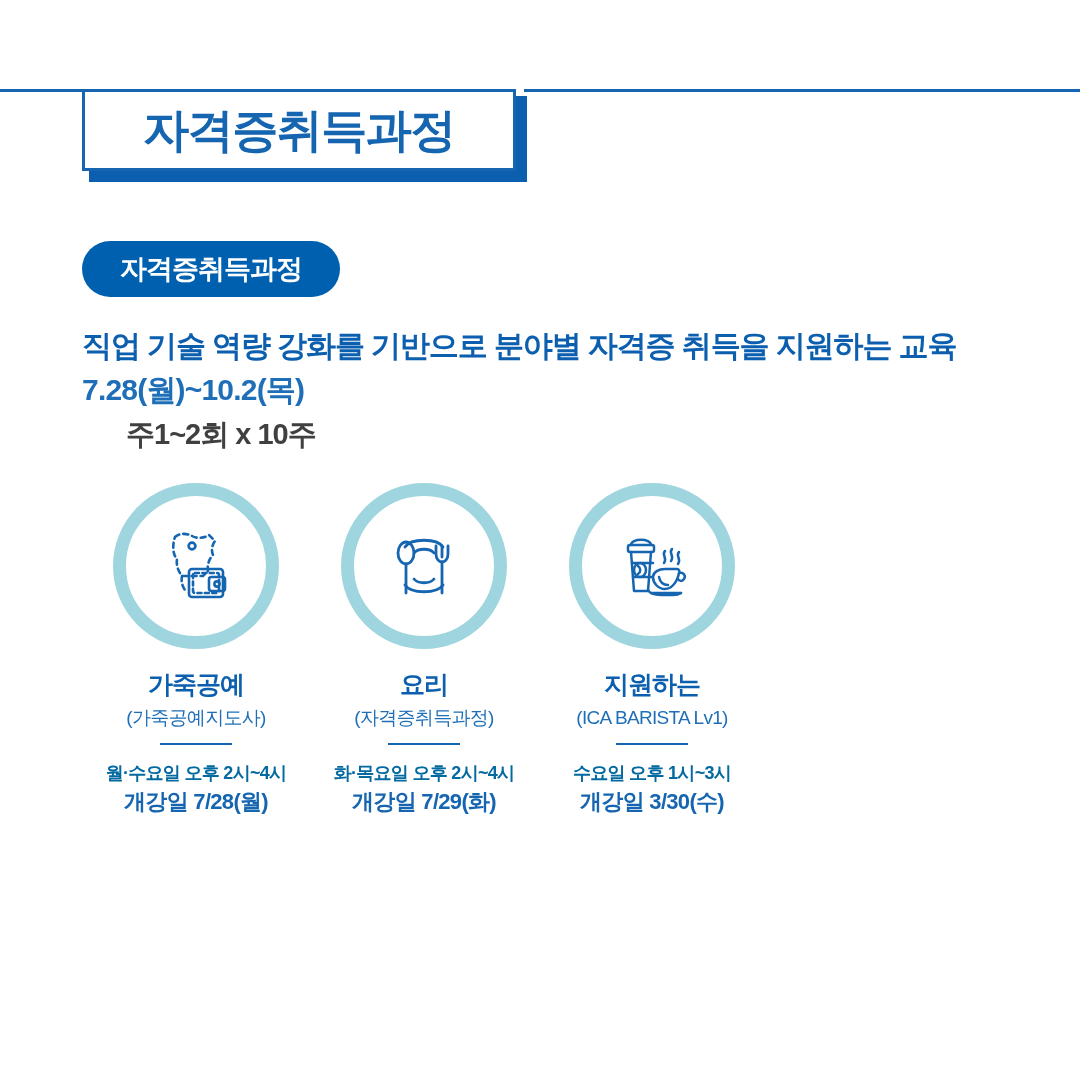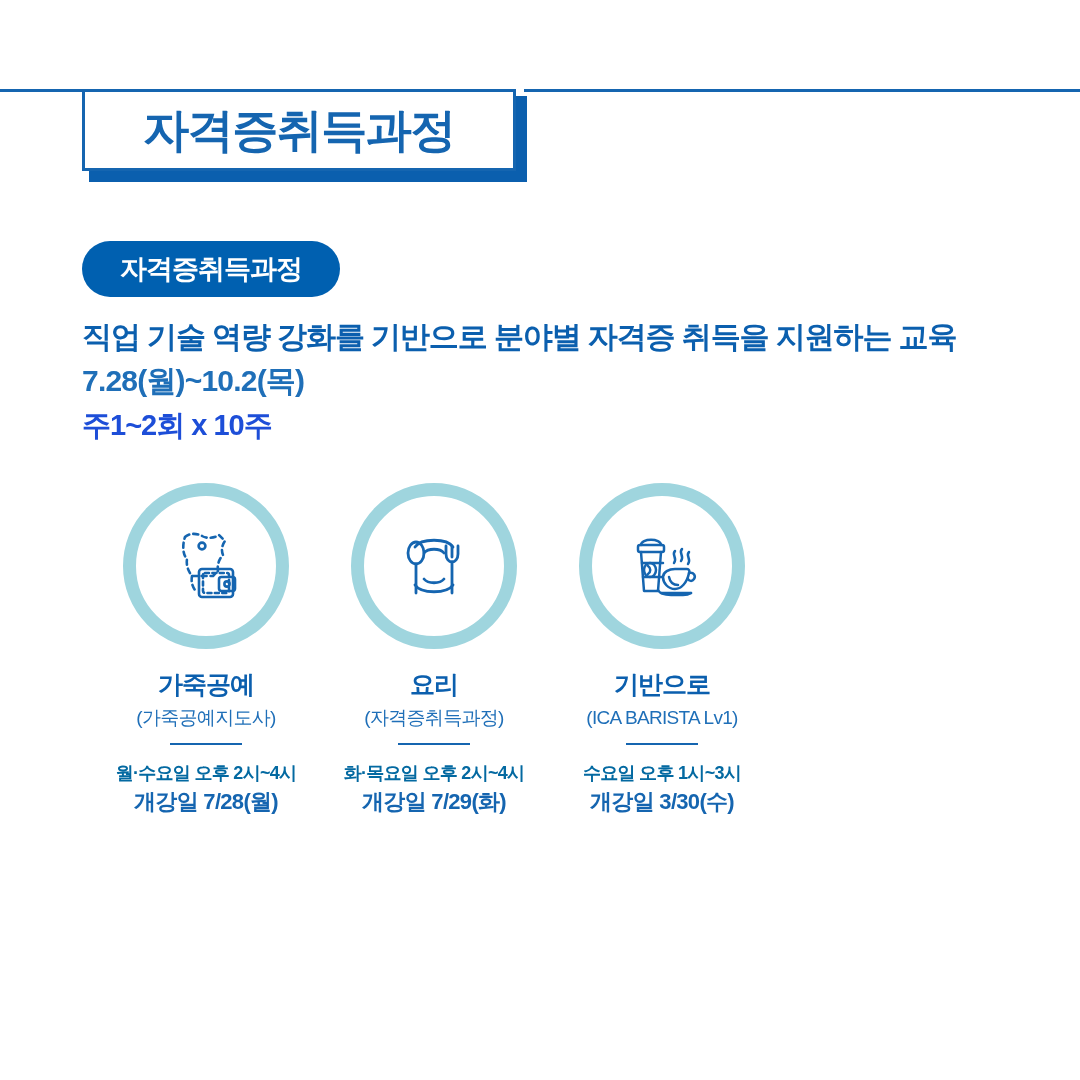--- a/index.html
+++ b/index.html
@@ -83,21 +83,21 @@
     color: #ffffff;
     letter-spacing: -1px;
     line-height: 1;
     white-space: nowrap;
   }
 
   
   .intro {
     position: absolute;
     left: 82px;
-    top: 318px;
+    top: 327px;
     width: 960px;
   }
   .intro-headline {
     font-size: 30px;
     font-weight: 700;
     color: #0b5fae;
     letter-spacing: -1.1px;
     line-height: 1.28;
     white-space: nowrap;
   }
@@ -107,30 +107,31 @@
     font-weight: 700;
     color: #1f6fb8;
     letter-spacing: -0.8px;
     line-height: 1.28;
     white-space: nowrap;
   }
   .intro-frequency {
     margin-top: 6px;
     font-size: 29px;
     font-weight: 700;
-    color: #1d4ed8;
+    color: #404040;
     letter-spacing: -1px;
     line-height: 1.28;
     white-space: nowrap;
+    margin-left: 44px;
   }
 
   
   .cards {
     position: absolute;
-    left: 92px;
+    left: 82px;
     top: 483px;
     width: 690px;
     display: flex;
   }
   .card {
     width: 228px;
     display: flex;
     flex-direction: column;
     align-items: center;
   }
@@ -279,20 +280,20 @@
           <path d="M72 52 C77 51 79 55 77 58 C75 61 72 60 71 58"></path>
           <path d="M44 72 L74 72"></path>
           <path d="M41 69 C43 73 48 74 54 74 L66 74 C71 74 74 72 74 72"></path>
           <path d="M52 56 C53 61 56 64 61 64"></path>
           <path d="M58 30 C54 34 61 37 57 42"></path>
           <path d="M65 28 C61 32 68 35 64 40"></path>
           <path d="M72 31 C68 35 75 38 71 43"></path>
         </svg>
       </span>
     </div>
-    <div class="card-title">기반으로</div>
+    <div class="card-title">지원하는</div>
     <div class="card-cert">(ICA BARISTA Lv1)</div>
     <div class="card-divider"></div>
     <div class="card-schedule">수요일 오후 1시~3시</div>
     <div class="card-start">개강일 3/30(수)</div>
   </div>
 
 </div>
 
 </body></html>

